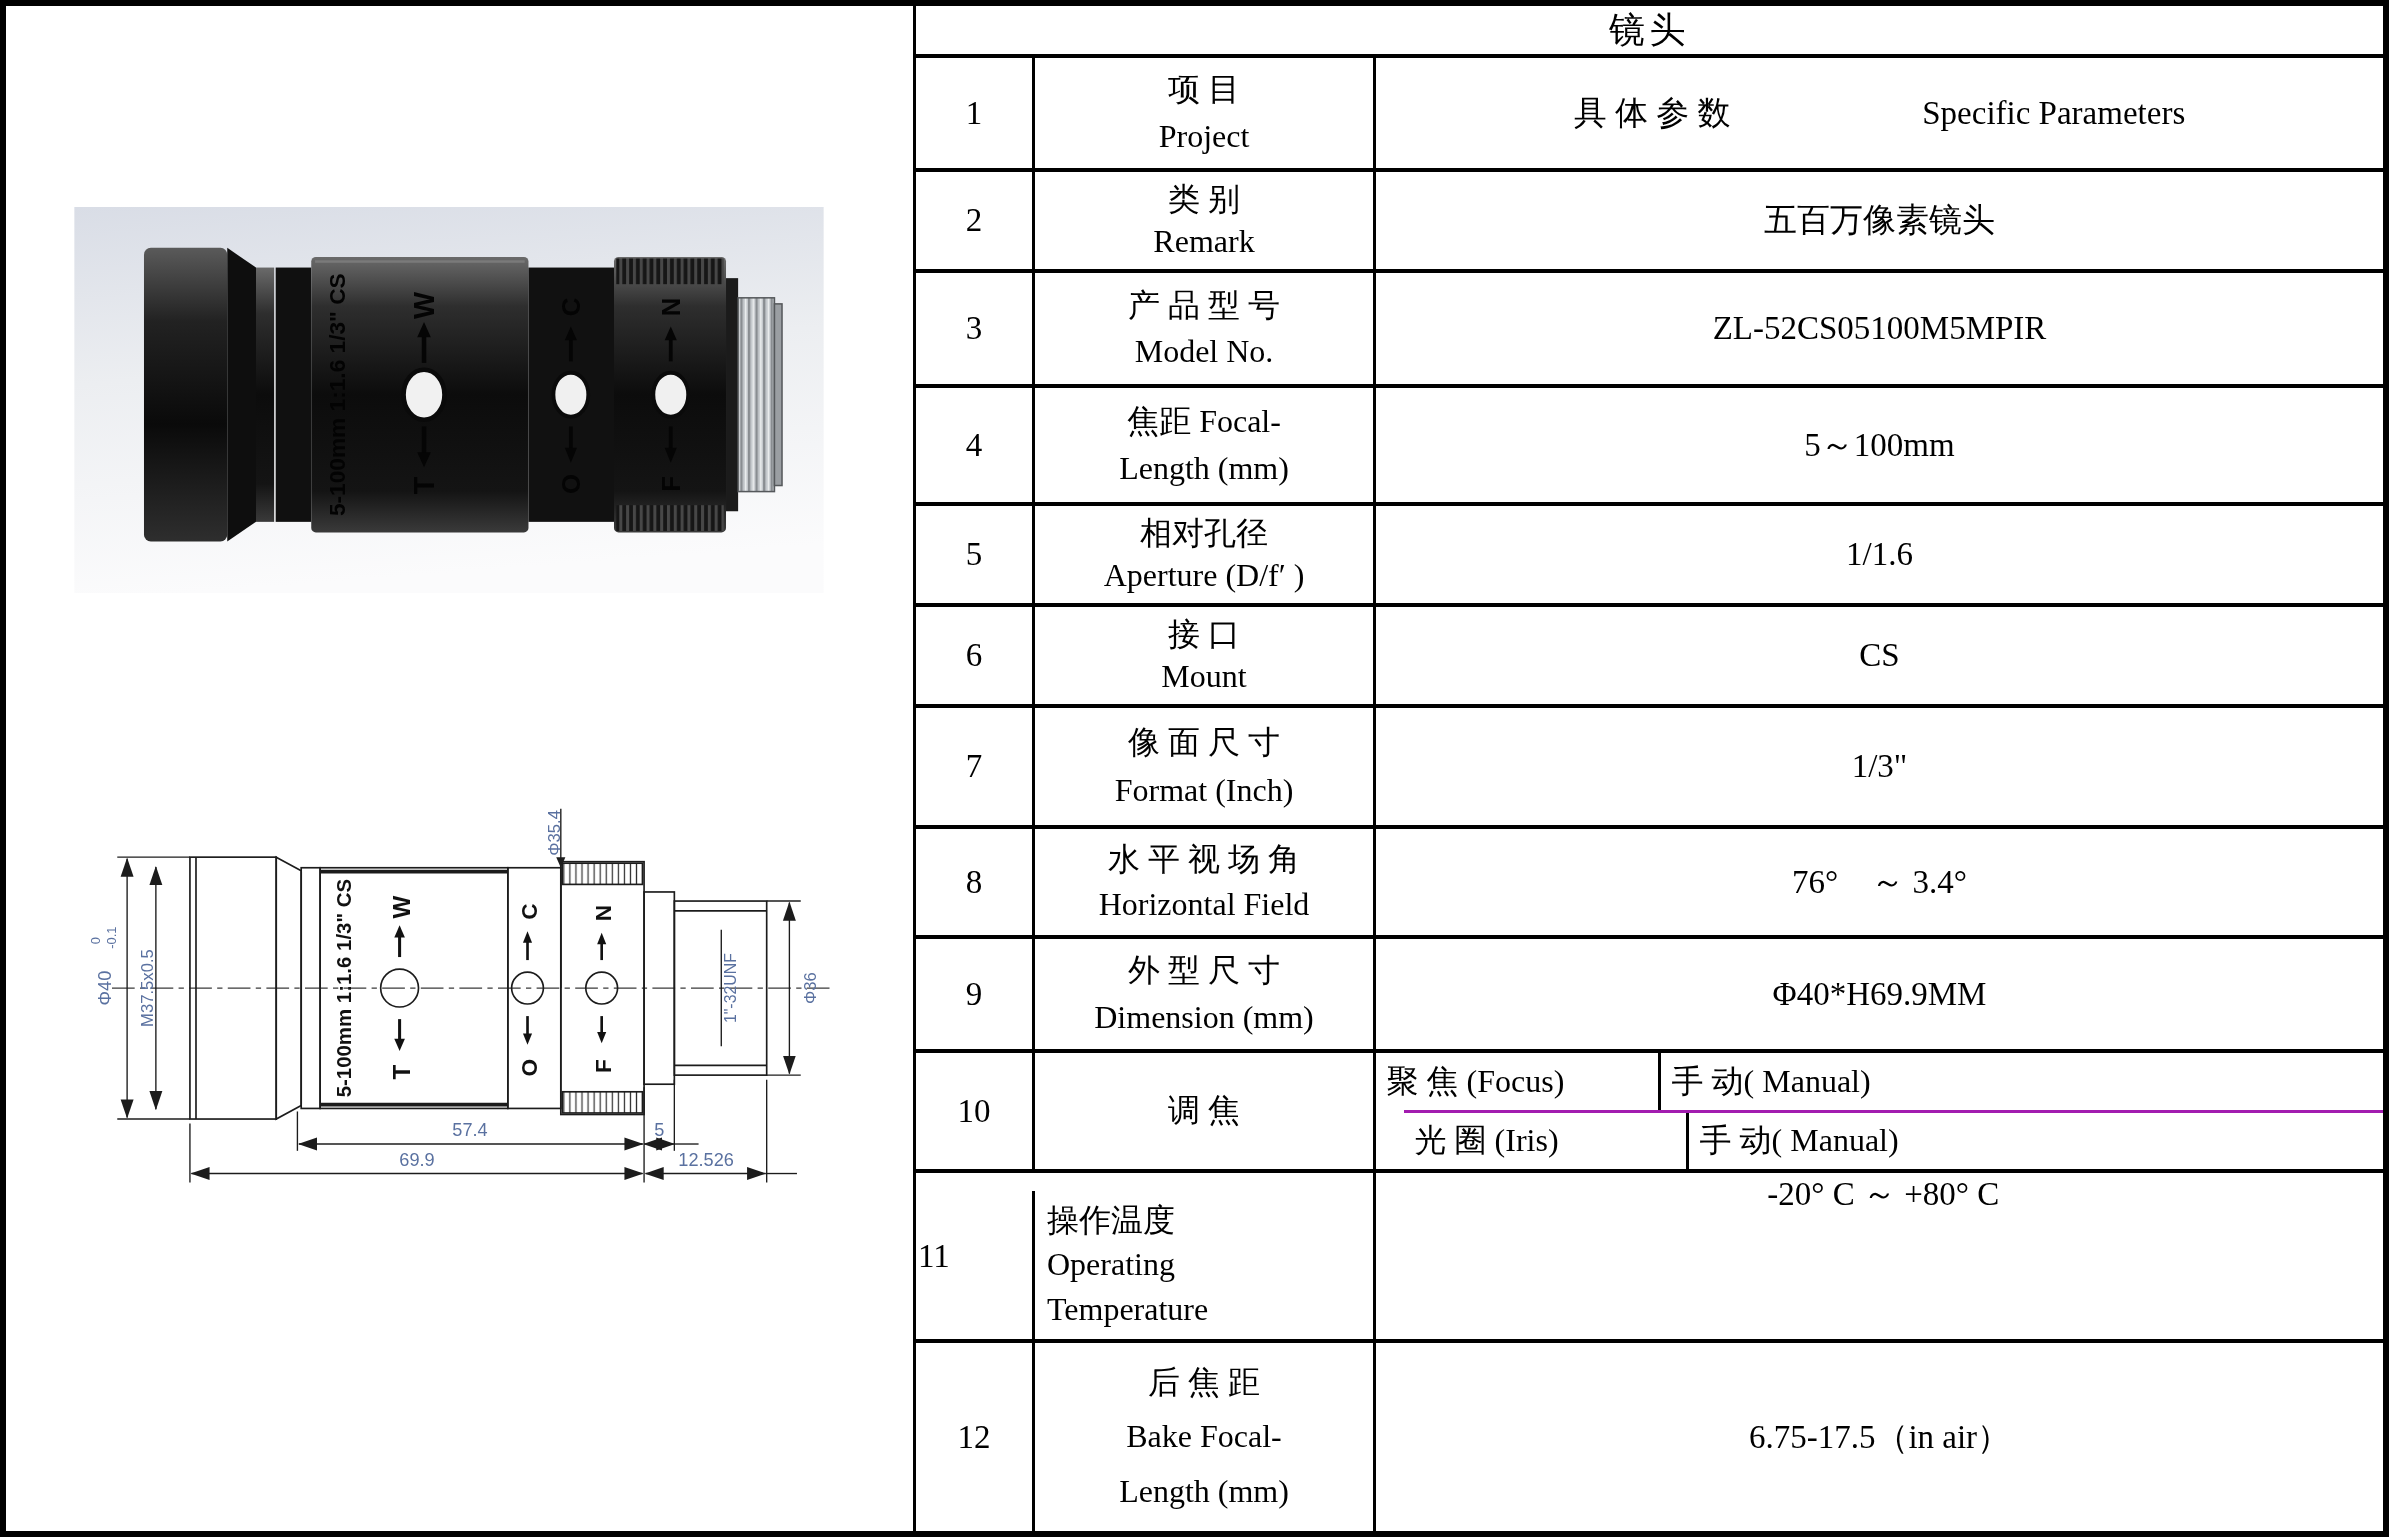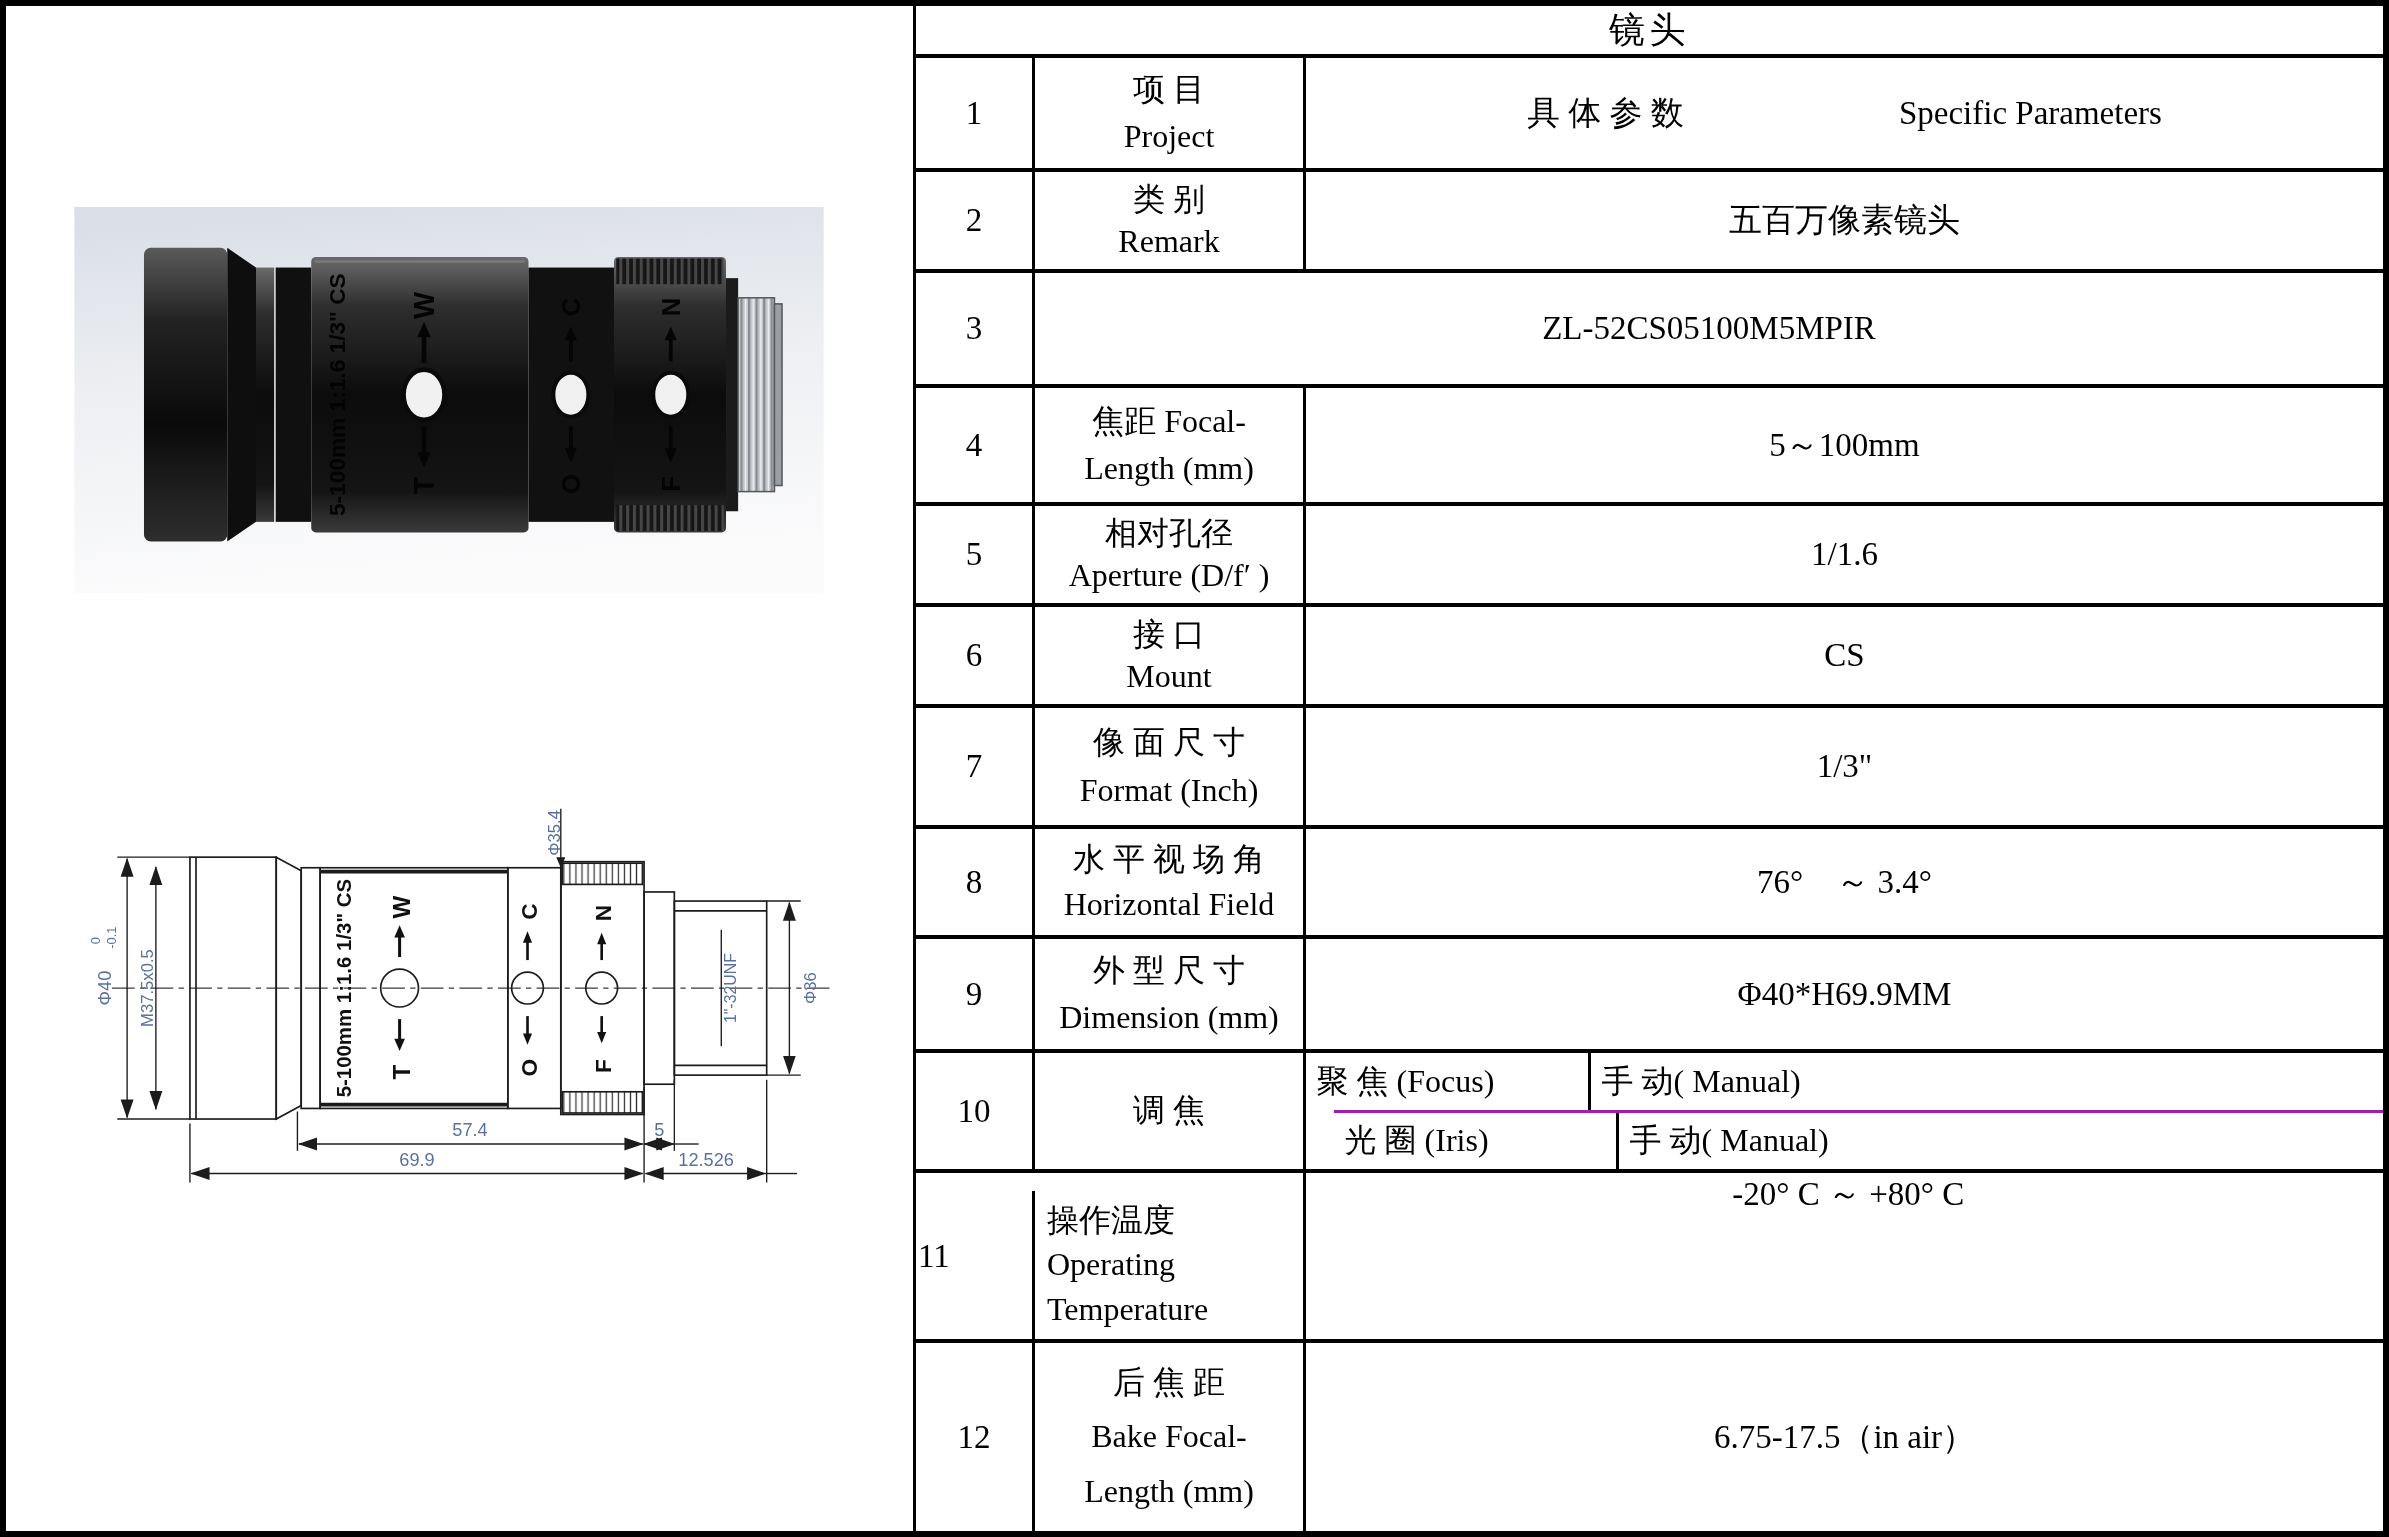--- a/index.html
+++ b/index.html
@@ -12,21 +12,21 @@
   .left-panel{width:907px;flex:none;position:relative;background:#fff;}
   .render3d{position:absolute;left:68px;top:201px;}
   .drawing{position:absolute;left:64px;top:780px;}
 
   .spec-table{flex:1;border-left:3.8px solid #000;display:flex;flex-direction:column;box-sizing:border-box;}
   .title-row{height:48px;flex:none;display:flex;align-items:center;justify-content:center;font-size:36px;letter-spacing:4.5px;}
   .row{display:flex;border-top:4.5px solid #000;box-sizing:border-box;flex:none;}
   .row:last-child{flex:1;}
   .cell{box-sizing:border-box;min-width:0;}
   .num{width:116px;flex:none;display:flex;align-items:center;justify-content:center;font-size:33px;}
-  .label{width:271px;flex:none;border-left:3.8px solid #000;display:flex;flex-direction:column;
+  .label{width:341px;flex:none;border-left:3.8px solid #000;display:flex;flex-direction:column;
          justify-content:space-evenly;align-items:center;text-align:center;font-size:32px;line-height:1.1;padding:3px 4.5px;}
   .value{flex:1;border-left:3.8px solid #000;display:flex;
          justify-content:space-evenly;align-items:center;text-align:center;font-size:33px;line-height:1.1;padding:3px 6px;}
   .row-11 .num{justify-content:flex-start;padding-left:2px;}
   .row-11 .label{align-items:flex-start;text-align:left;padding-left:12px;margin-top:18px;}
   .row-11 .value{align-items:flex-start;text-align:left;justify-content:center;padding-left:13.6px;}
   .value.split{padding:0;flex-direction:column;justify-content:stretch;align-items:stretch;}
   .subrow{flex:1;display:flex;min-height:0;}
   .subrow + .subrow{border-top:3px solid #a21caf;margin-left:28px;}
   .subcell{display:flex;align-items:center;font-size:32px;padding-left:10.6px;box-sizing:border-box;min-width:0;}
@@ -310,20 +310,24 @@
         <div>类 别</div>
         <div>Remark</div>
       </div>
       <div class="cell value">
         <div>五百万像素镜头</div>
       </div>
     </div>
 
     <div class="row" style="height:115px">
       <div class="cell num">3</div>
+      <div class="cell label">
+        <div>产 品 型 号</div>
+        <div>Model No.</div>
+      </div>
       <div class="cell value">
         <div>ZL-52CS05100M5MPIR</div>
       </div>
     </div>
 
     <div class="row" style="height:118px">
       <div class="cell num">4</div>
       <div class="cell label">
         <div>焦距 Focal-</div>
         <div>Length (mm)</div>

